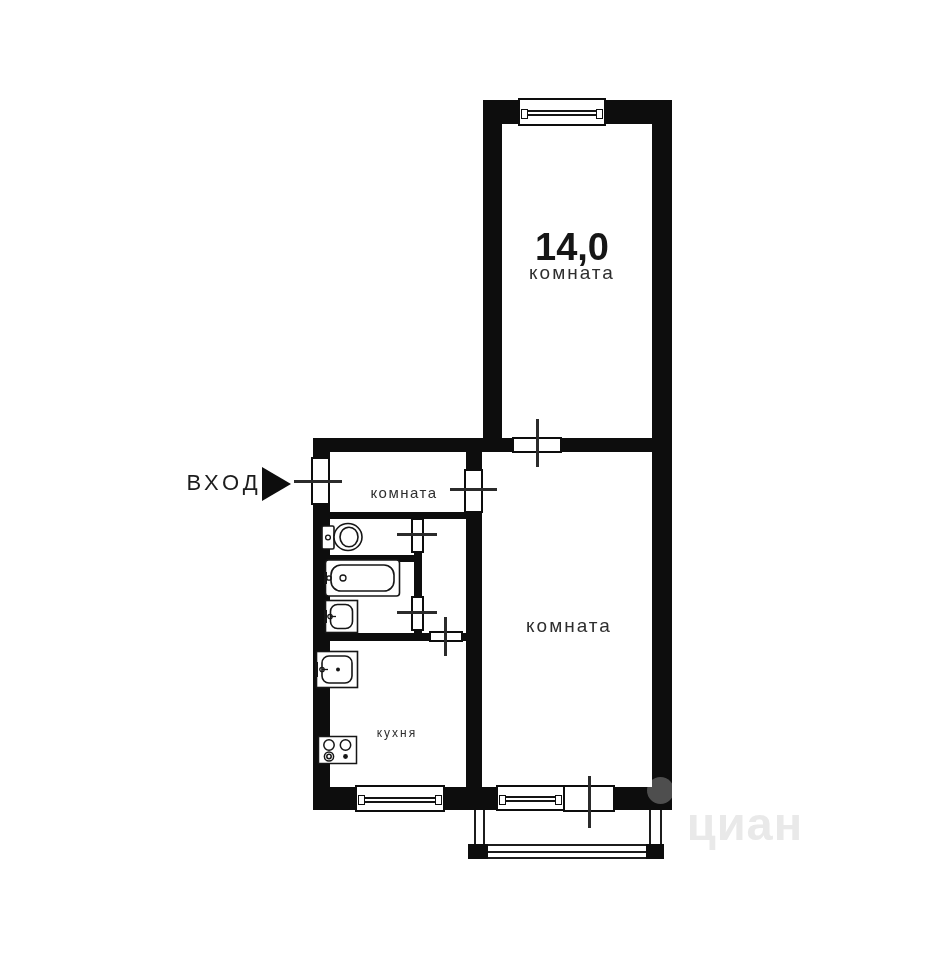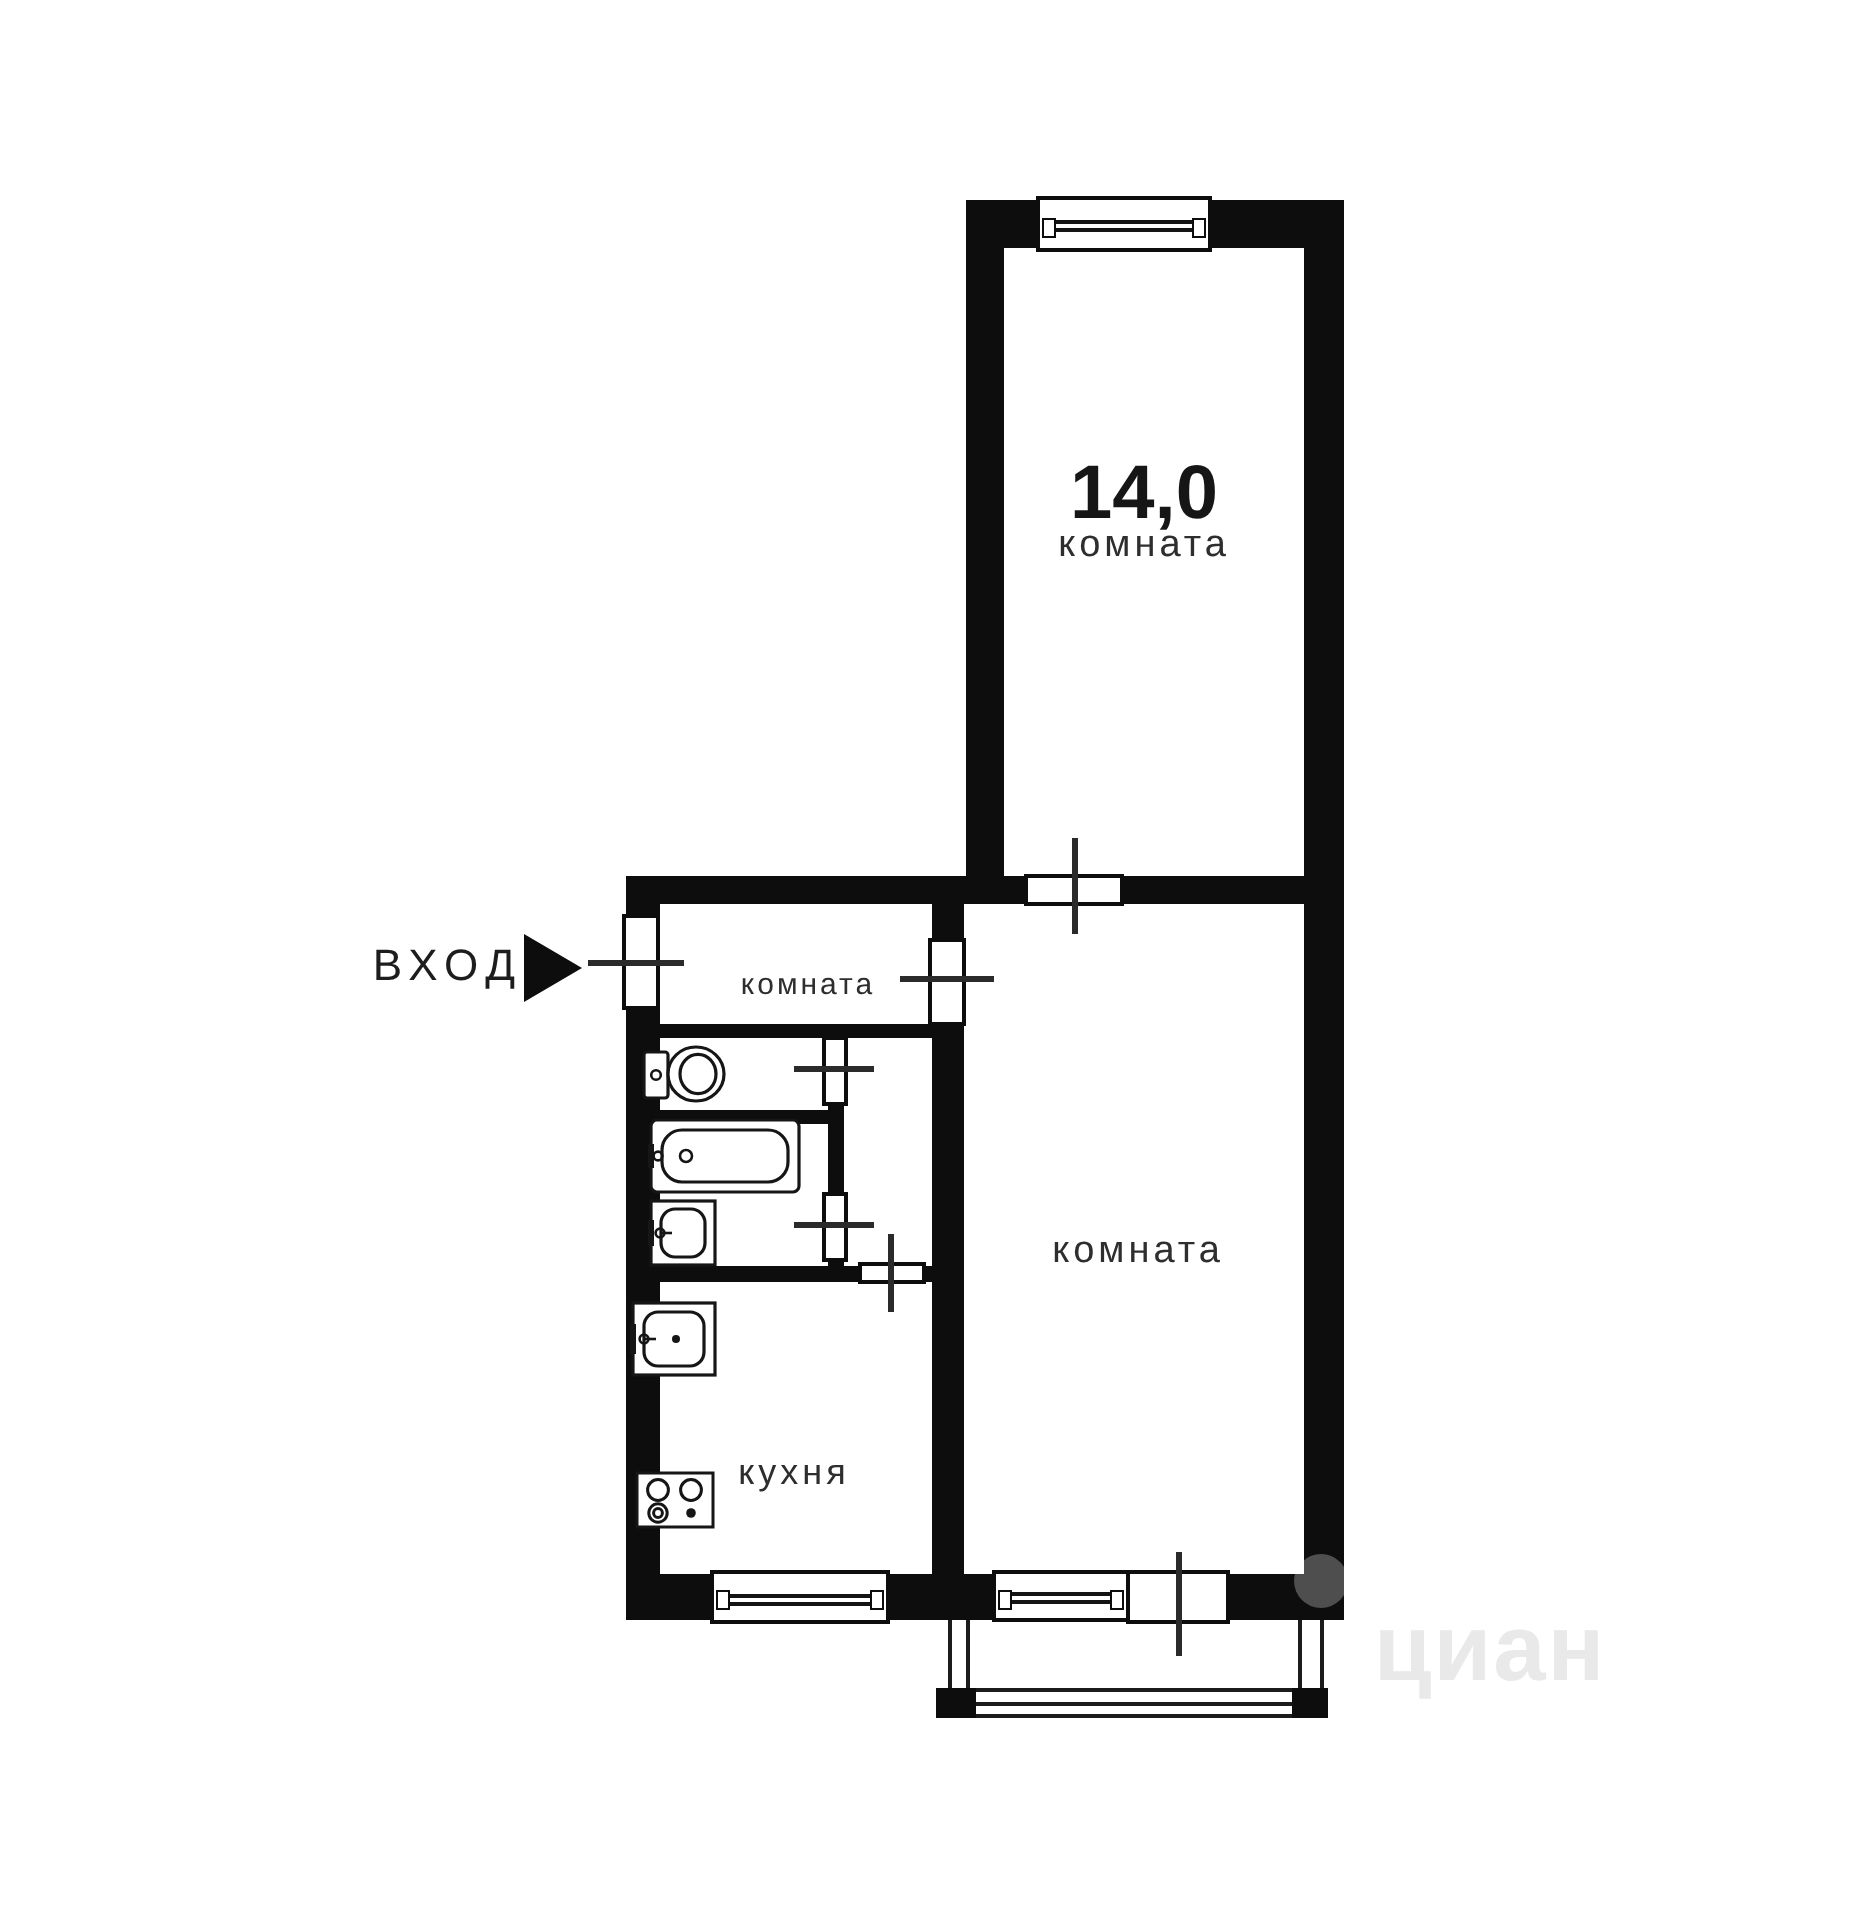--- a/index.html
+++ b/index.html
@@ -169,18 +169,18 @@
   <div id="entrance-label">ВХОД</div>
   <div id="entrance-arrow"></div>
 
   <div class="num" style="left:472px;top:228px;font-size:38px;">14,0</div>
   <div class="sub" style="left:472px;top:263px;font-size:19px;">комната</div>
 
   <div class="sub" style="left:469px;top:616px;font-size:19px;">комната</div>
 
   <div class="sub" style="left:304px;top:485px;font-size:15px;letter-spacing:1.5px;">комната</div>
 
-  <div class="sub" style="left:297px;top:727px;font-size:18px;">кухня</div>
+  <div class="sub" style="left:297px;top:727px;font-size:12px;">кухня</div>
 
   <div id="watermark-text">циан</div>
   <div id="watermark-logo"></div>
 
 </div>
 
 </body></html>

